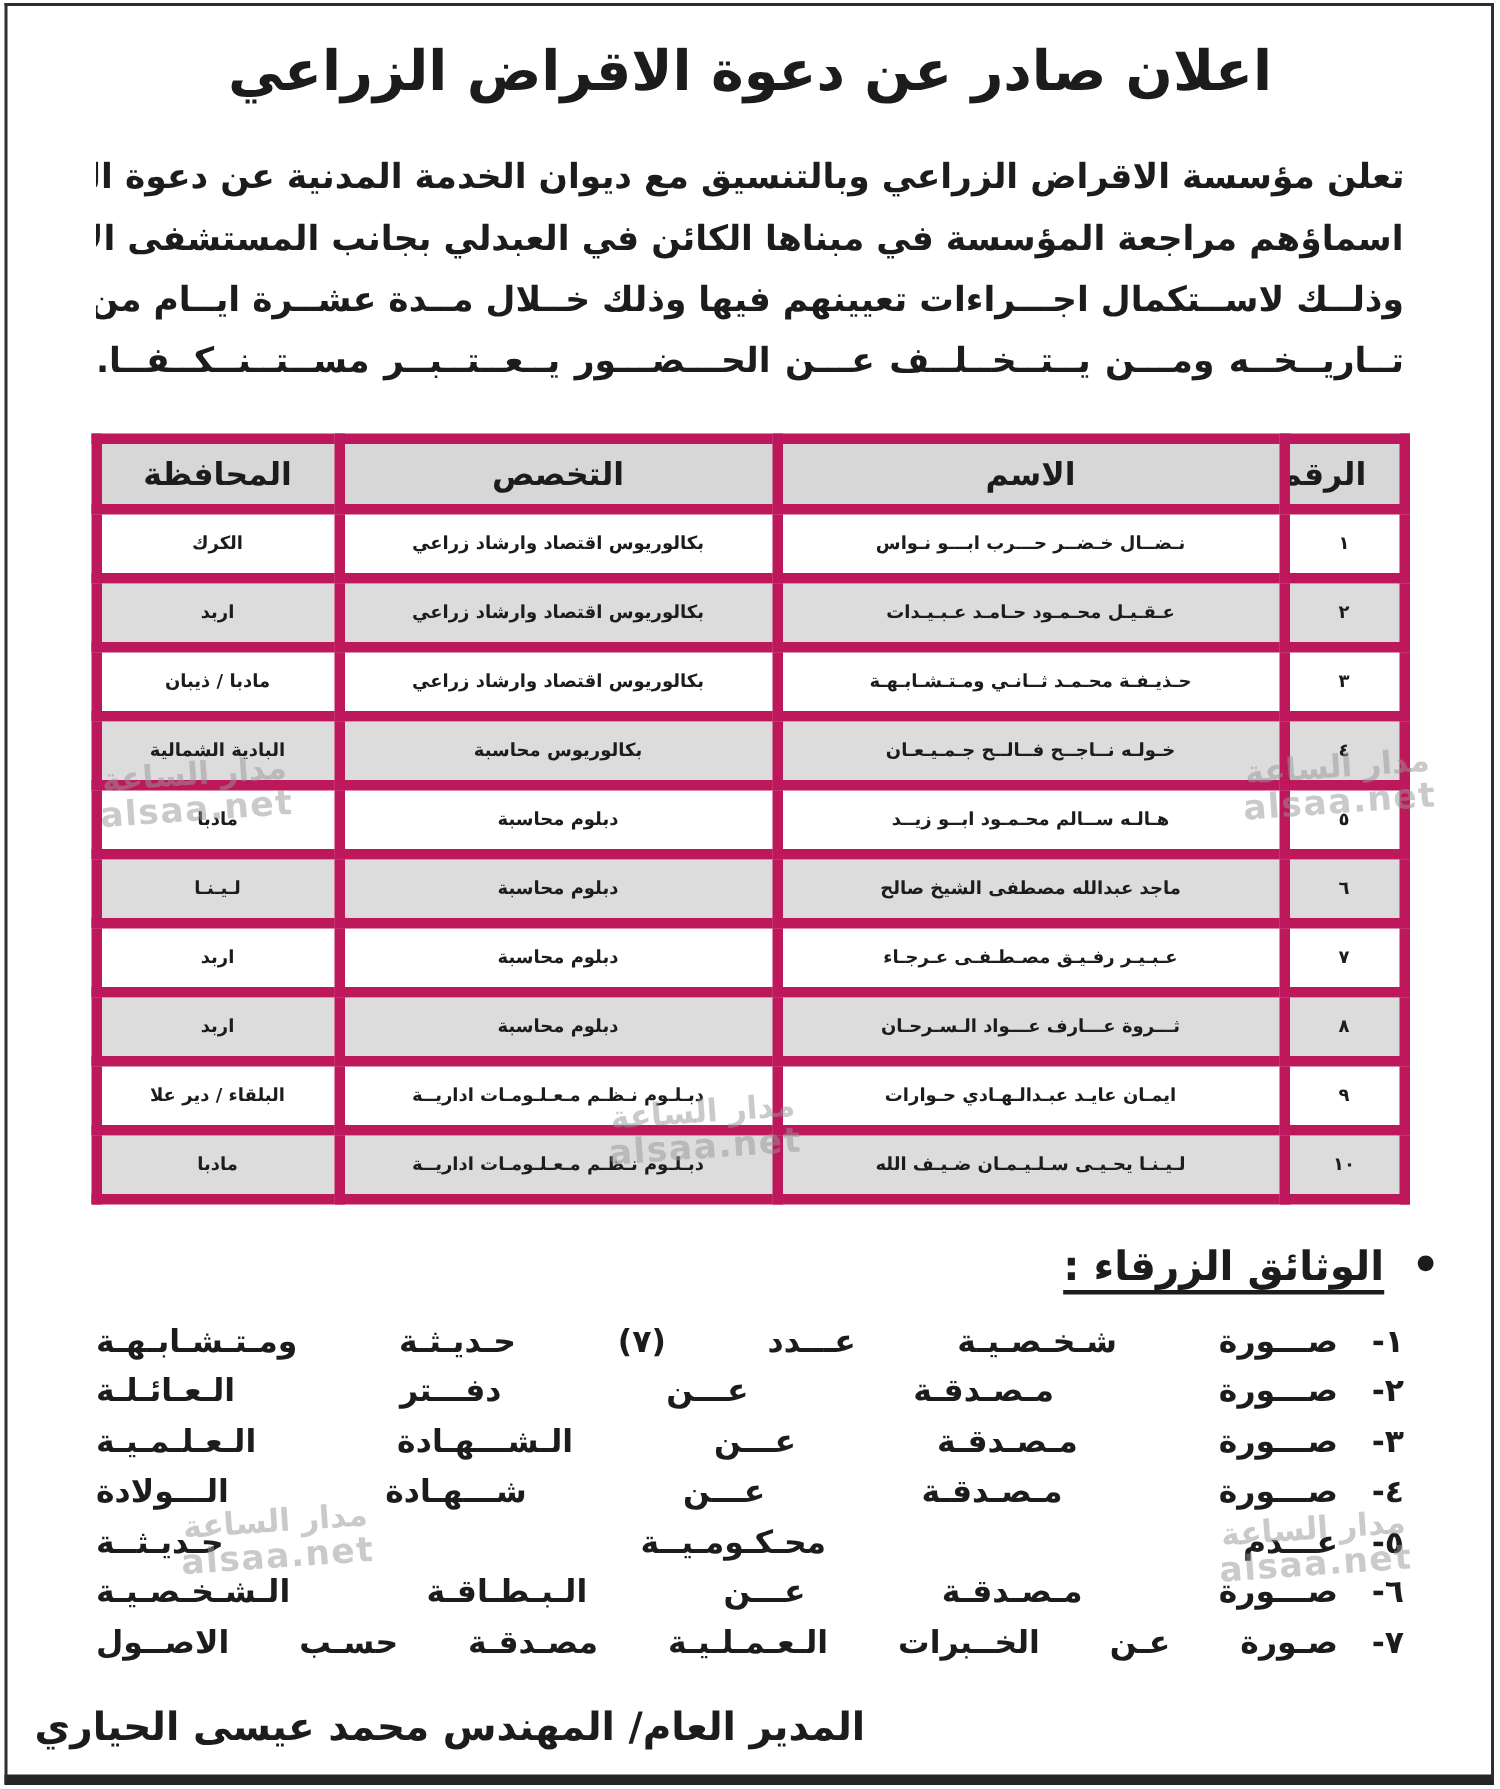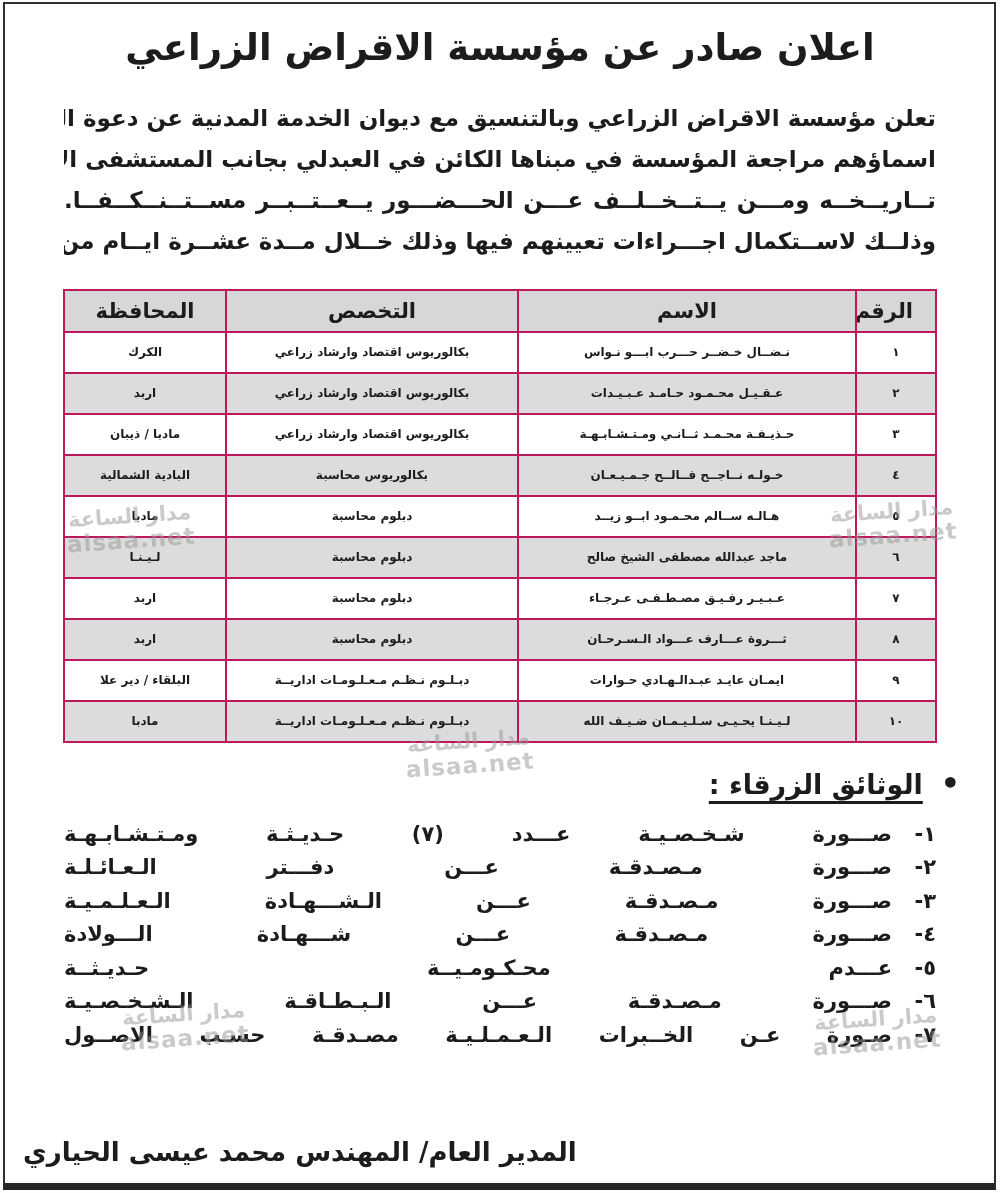--- a/index.html
+++ b/index.html
@@ -21,21 +21,21 @@
   .intro{margin:22px 64px 0 64px;font-weight:bold;font-size:23px;}
   .intro .line{
     text-align:justify;text-align-last:justify;-moz-text-align-last:justify;
     line-height:41px;white-space:nowrap;overflow:hidden;
   }
   table.roster{
     margin:27px auto 0 auto;width:872px;border-collapse:collapse;
     font-weight:bold;table-layout:fixed;
   }
   table.roster th,table.roster td{
-    border:2px solid #be185d;text-align:center;vertical-align:middle;
+    border:7px solid #be185d;text-align:center;vertical-align:middle;
     padding:0 22px;overflow:hidden;white-space:nowrap;
   }
   table.roster th{height:40px;font-size:21px;background:#d7d7d7;}
   table.roster td{height:39px;font-size:12px;background:#ffffff;}
   table.roster tbody tr:nth-child(even) td{background:#dcdcdc;}
   .docs-head{
     margin:26px 40px 0 0;display:flex;align-items:center;gap:18px;
     font-weight:bold;font-size:27px;
   }
   .docs-head .bullet{font-size:30px;line-height:1;}
@@ -63,27 +63,27 @@
   .wm .ar{font-size:21px;display:block;}
   .wm .en{font-size:23px;display:block;letter-spacing:1px;}
 </style>
 </head>
 <body>
 
 <div class="canvas">
   <div class="frame"></div>
   <div class="content">
 
-    <div class="title">اعلان صادر عن مؤسسة الاقراض الزراعي</div>
+    <div class="title">اعلان صادر عن دعوة الاقراض الزراعي</div>
 
     <div class="intro">
       <div class="line">تعلن مؤسسة الاقراض الزراعي وبالتنسيق مع ديوان الخدمة المدنية عن دعوة التالية</div>
       <div class="line">اسماؤهم مراجعة المؤسسة في مبناها الكائن في العبدلي بجانب المستشفى الاسلامي</div>
+      <div class="line">وذلــك لاســتكمال اجـــراءات تعيينهم فيها وذلك خــلال مــدة عشــرة ايــام من</div>
       <div class="line">تــاريــخــه ومـــن يــتــخــلــف عـــن الحـــضـــور يــعــتــبــر مســتــنــكــفــا.</div>
-      <div class="line">وذلــك لاســتكمال اجـــراءات تعيينهم فيها وذلك خــلال مــدة عشــرة ايــام من</div>
     </div>
 
     <table class="roster">
       <colgroup>
         <col style="width:80px">
           <col style="width:338px">
           <col style="width:292px">
           <col style="width:162px">
       </colgroup>
       <thead>

